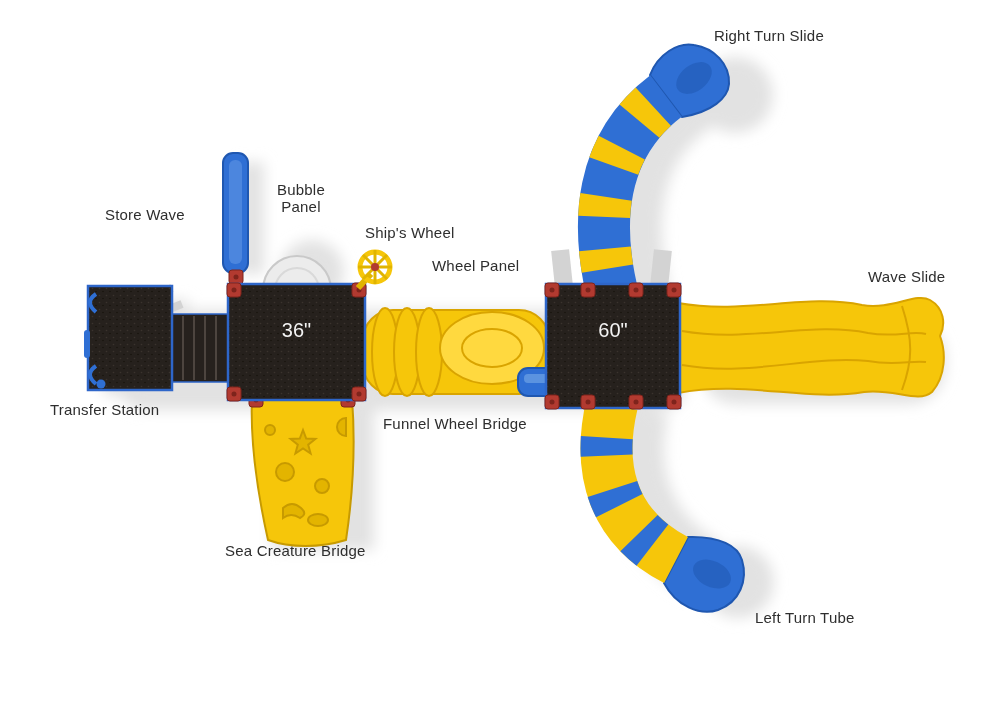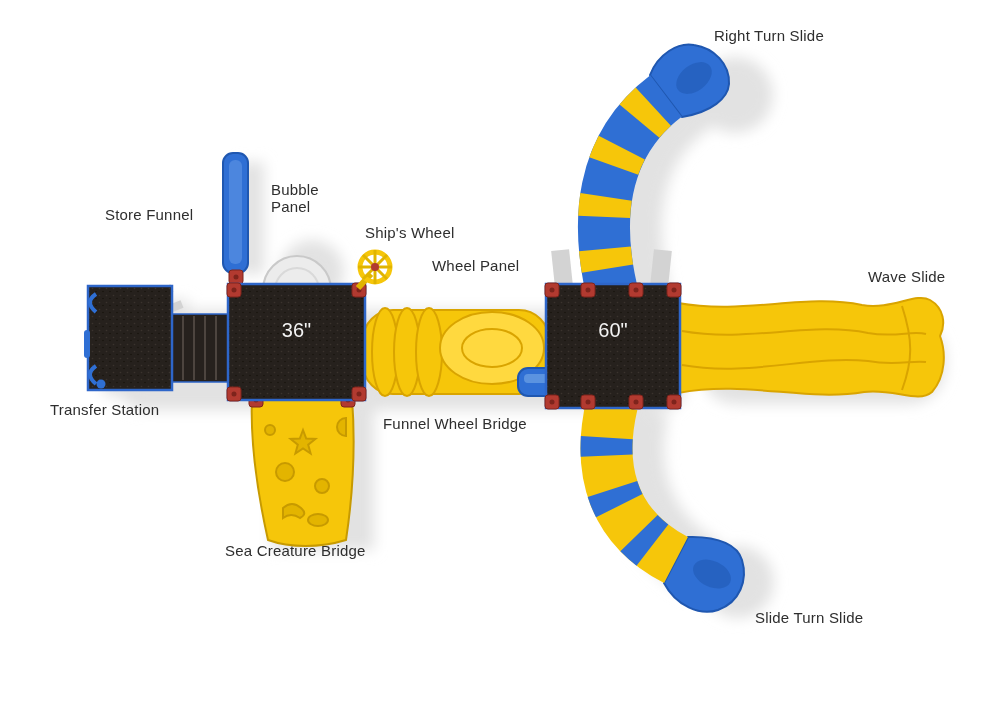--- a/index.html
+++ b/index.html
@@ -7,21 +7,21 @@
     width:1000px;height:707px;position:relative;overflow:hidden;
     background:var(--c-background,#ffffff);
     font-family:"Liberation Sans", sans-serif;
   }
   #stage{position:absolute;inset:0;width:1000px;height:653px;}
   svg{position:absolute;left:0;top:0;}
   .lbl{
     position:absolute;font-size:15px;color:#2e2e2e;white-space:nowrap;
     letter-spacing:.2px;
   }
-  .lbl.center{white-space:normal;}
+  .lbl.center{white-space:normal;text-align:center;}
   .deck-size{
     position:absolute;color:#f3f3f3;font-size:20px;line-height:24px;
     text-align:center;
   }
   .deck{fill:url(#speck);stroke:var(--c-deck_edge,#2e66c9);stroke-width:2.5;}
   .f-deck{fill:var(--c-deck,#26211d);}
   .f-blue{fill:var(--c-blue,#2f6fd4);}
   .s-blue{stroke:var(--c-blue,#2f6fd4);}
   .f-bluedark{fill:var(--c-blue_dark,#1f57b0);}
   .f-yellow{fill:var(--c-yellow,#f6c60a);}
@@ -178,29 +178,29 @@
       <line x1="375" y1="250" x2="375" y2="284"></line>
       <line x1="358" y1="267" x2="392" y2="267"></line>
       <line x1="363" y1="255" x2="387" y2="279"></line>
       <line x1="387" y1="255" x2="363" y2="279"></line>
     </g>
     <circle cx="375" cy="267" r="4" class="f-red"></circle>
   </g>
 </svg>
 
 <div class="lbl" style="left:714px;top:27px">Right Turn Slide</div>
-<div class="lbl" style="left:105px;top:206px">Store Funnel</div>
+<div class="lbl" style="left:105px;top:206px">Store Wave</div>
 <div class="lbl center" style="left:271px;top:181px;width:60px">Bubble Panel</div>
 <div class="lbl" style="left:365px;top:224px">Ship's Wheel</div>
 <div class="lbl" style="left:432px;top:257px">Wheel Panel</div>
 <div class="lbl" style="left:868px;top:268px">Wave Slide</div>
 <div class="lbl" style="left:50px;top:401px">Transfer Station</div>
 <div class="lbl" style="left:383px;top:415px">Funnel Wheel Bridge</div>
 <div class="lbl" style="left:225px;top:542px">Sea Creature Bridge</div>
-<div class="lbl" style="left:755px;top:609px">Slide Turn Slide</div>
+<div class="lbl" style="left:755px;top:609px">Left Turn Tube</div>
 
 <div class="deck-size" style="left:228px;top:318px;width:137px">
   <div>36"</div>
 </div>
 <div class="deck-size" style="left:546px;top:318px;width:134px">
   <div>60"</div>
 </div>
 
 </div>
 

